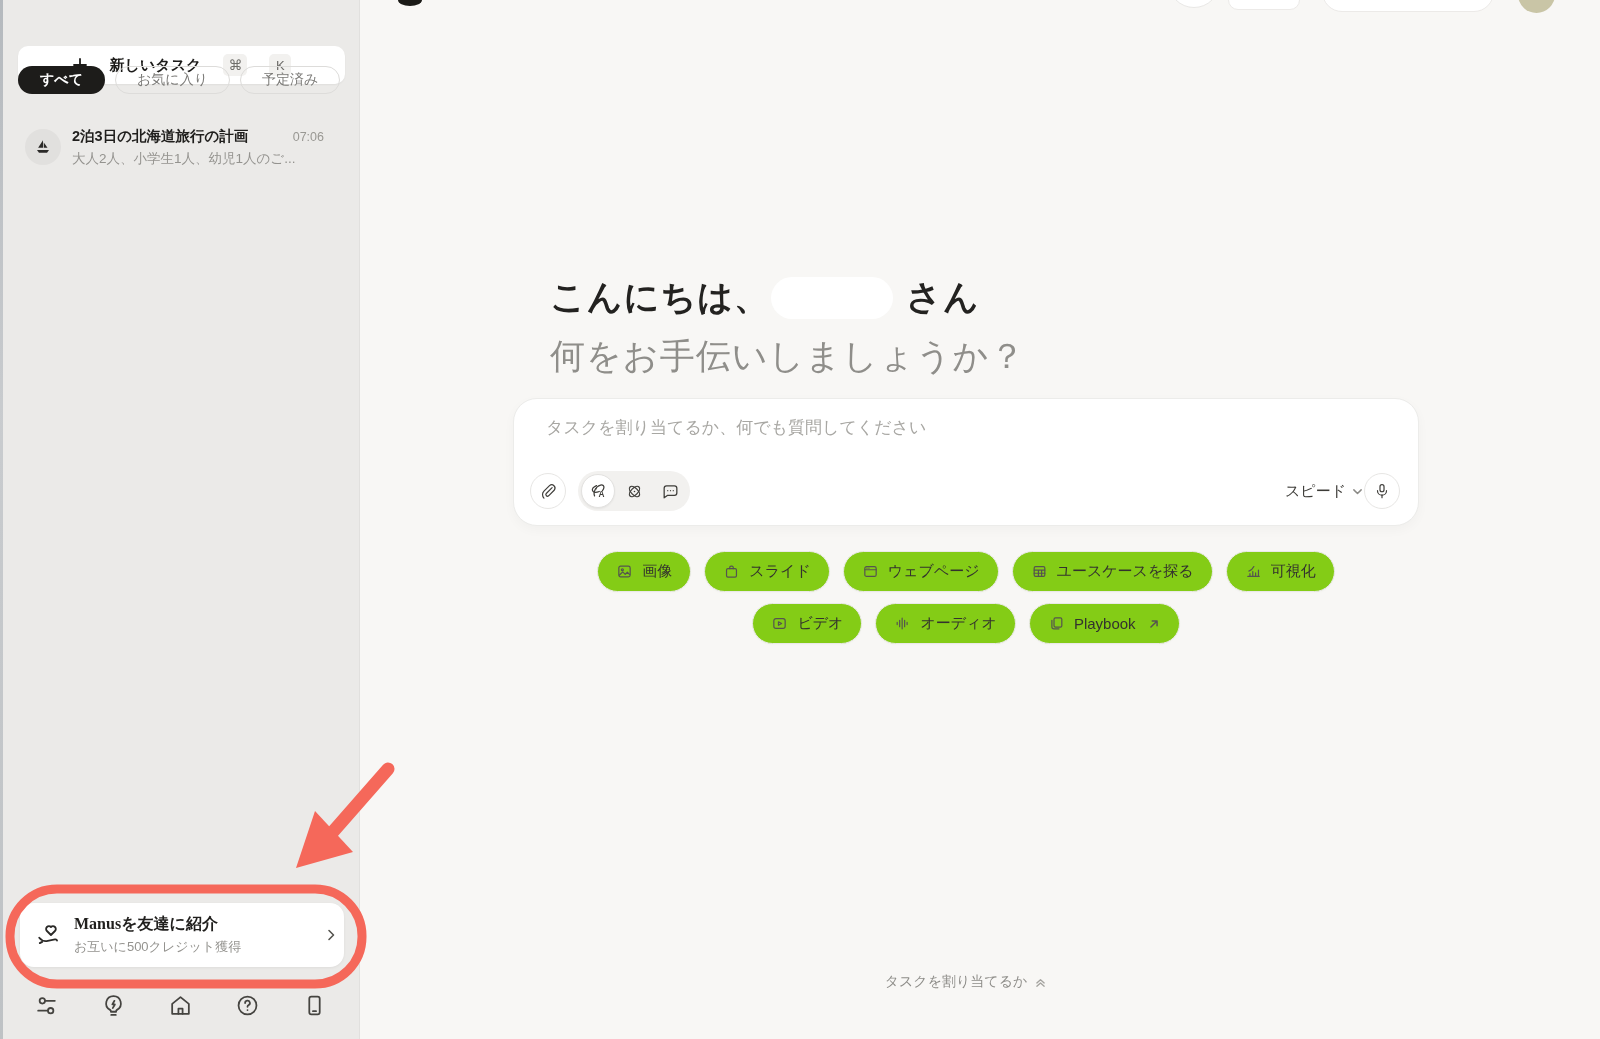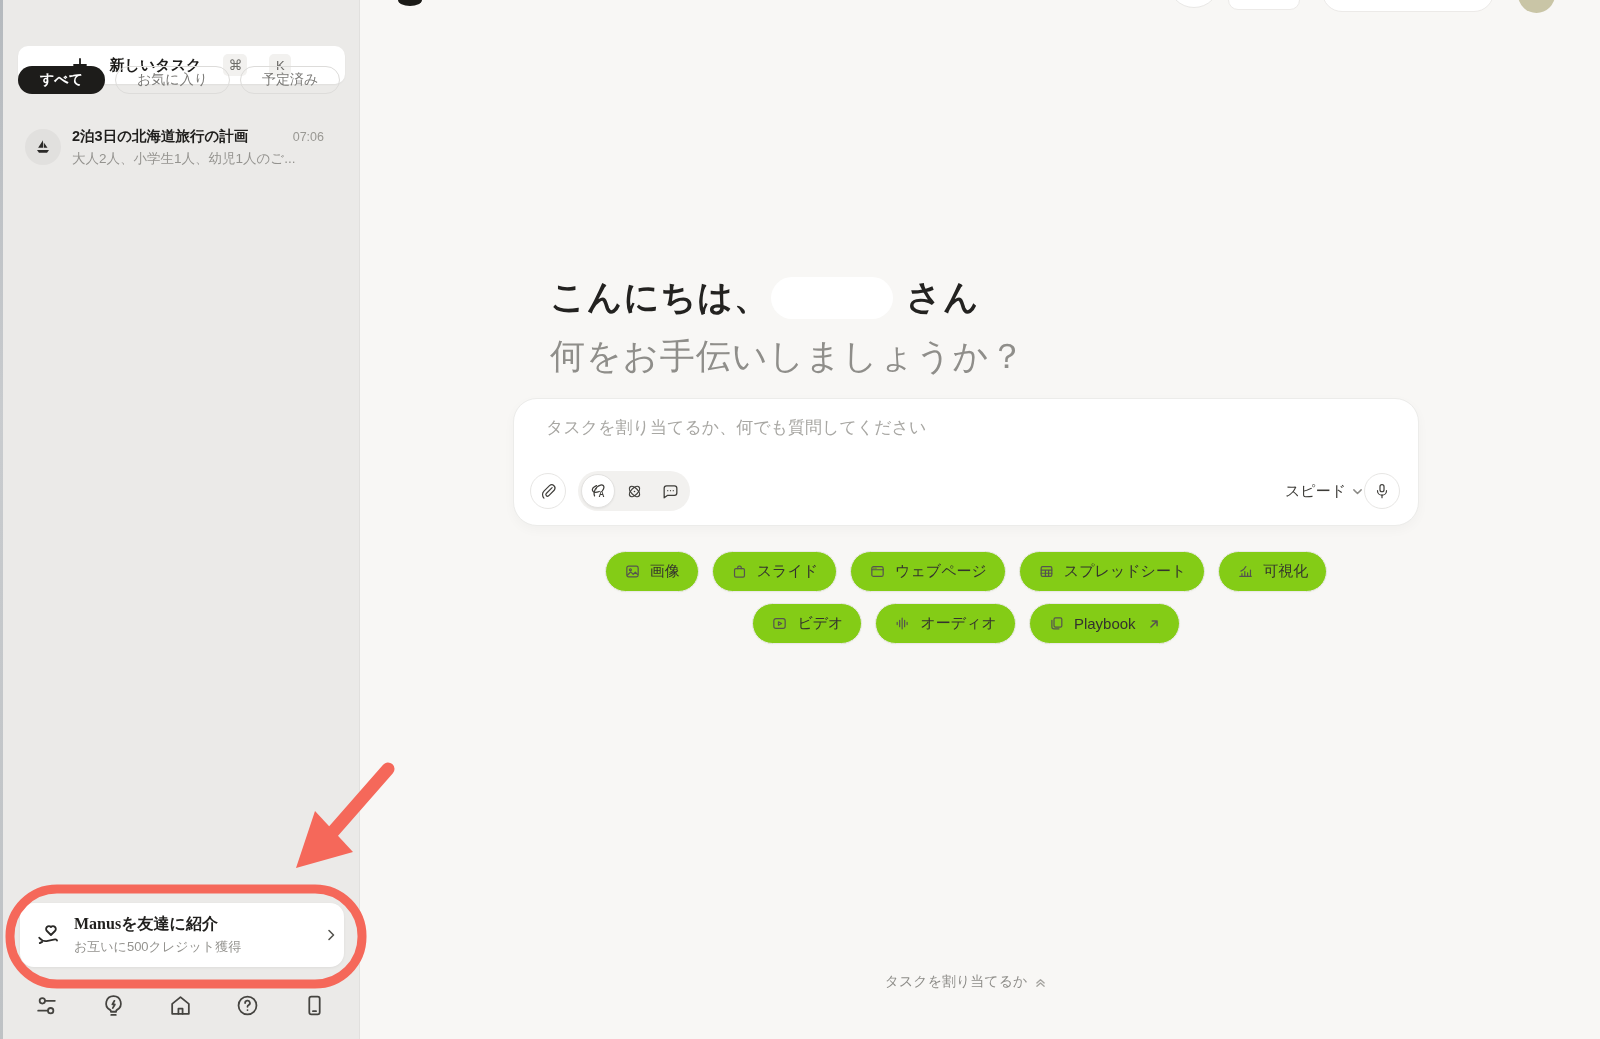--- a/index.html
+++ b/index.html
@@ -298,21 +298,21 @@
             <path d="M4 9.5h16"></path>
             <path d="M7 7.3h.01M9.8 7.3h.01"></path>
           </svg>
           <span>ウェブページ</span>
         </button>
         <button class="chip">
           <svg viewBox="0 0 24 24" fill="none" stroke="currentColor" stroke-width="1.7" stroke-linecap="round" stroke-linejoin="round">
             <rect x="4.5" y="5" width="15" height="14" rx="2"></rect>
             <path d="M4.5 10h15M4.5 14.5h15M10.5 10v9M15 10v9"></path>
           </svg>
-          <span>スプレッドシート</span>
+          <span>ユースケースを探る</span>
         </button>
         <button class="chip">
           <svg viewBox="0 0 24 24" fill="none" stroke="currentColor" stroke-width="1.7" stroke-linecap="round" stroke-linejoin="round">
             <path d="M4 19h16"></path>
             <path d="M7 19v-4M11 19v-7M15 19v-5M19 19v-9"></path>
             <path d="M5.5 11.5c3-1 5.5-3.5 7-6.5"></path>
           </svg>
           <span>可視化</span>
         </button>
       </div>

